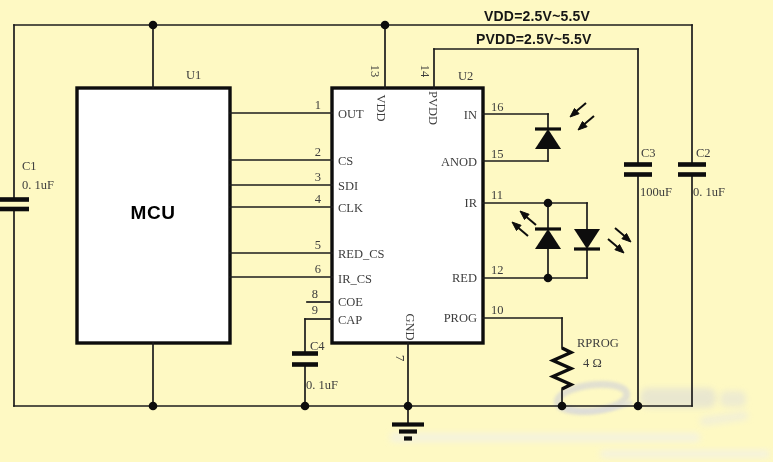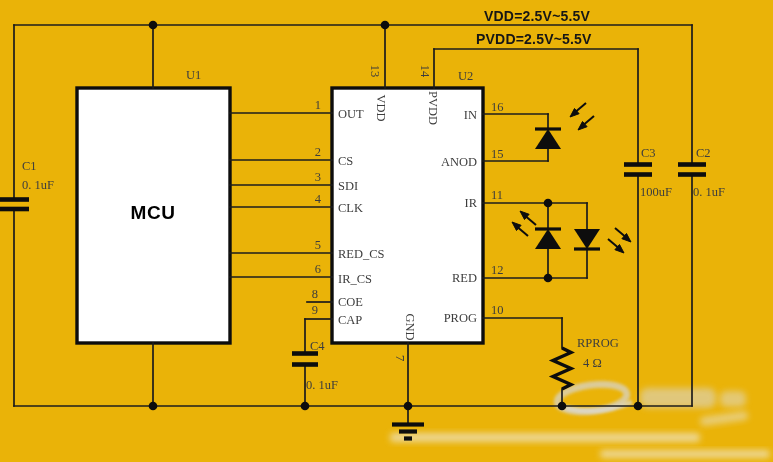--- a/index.html
+++ b/index.html
@@ -1,16 +1,16 @@
 <!DOCTYPE html>
 <html><head>
 <meta charset="utf-8">
 <style>
   html,body{margin:0;padding:0;background:#fff;}
-  .stage{position:relative;width:773px;height:462px;background:#eab308;overflow:hidden;
+  .stage{position:relative;width:773px;height:462px;background:#fef9c3;overflow:hidden;
          font-family:"Liberation Serif",serif;}
   svg text{user-select:none;}
   .sch-txt{font-family:"Liberation Serif",serif;font-size:12.5px;fill:#3d3d3d;}
   .rail-txt{font-family:"Liberation Sans",sans-serif;font-size:14px;font-weight:600;fill:#161616;letter-spacing:.2px;}
   .mcu-txt{font-family:"Liberation Sans",sans-serif;font-size:19px;font-weight:bold;fill:#000;letter-spacing:.5px;}
 </style>
 </head>
 <body>
 
 <div class="stage">

